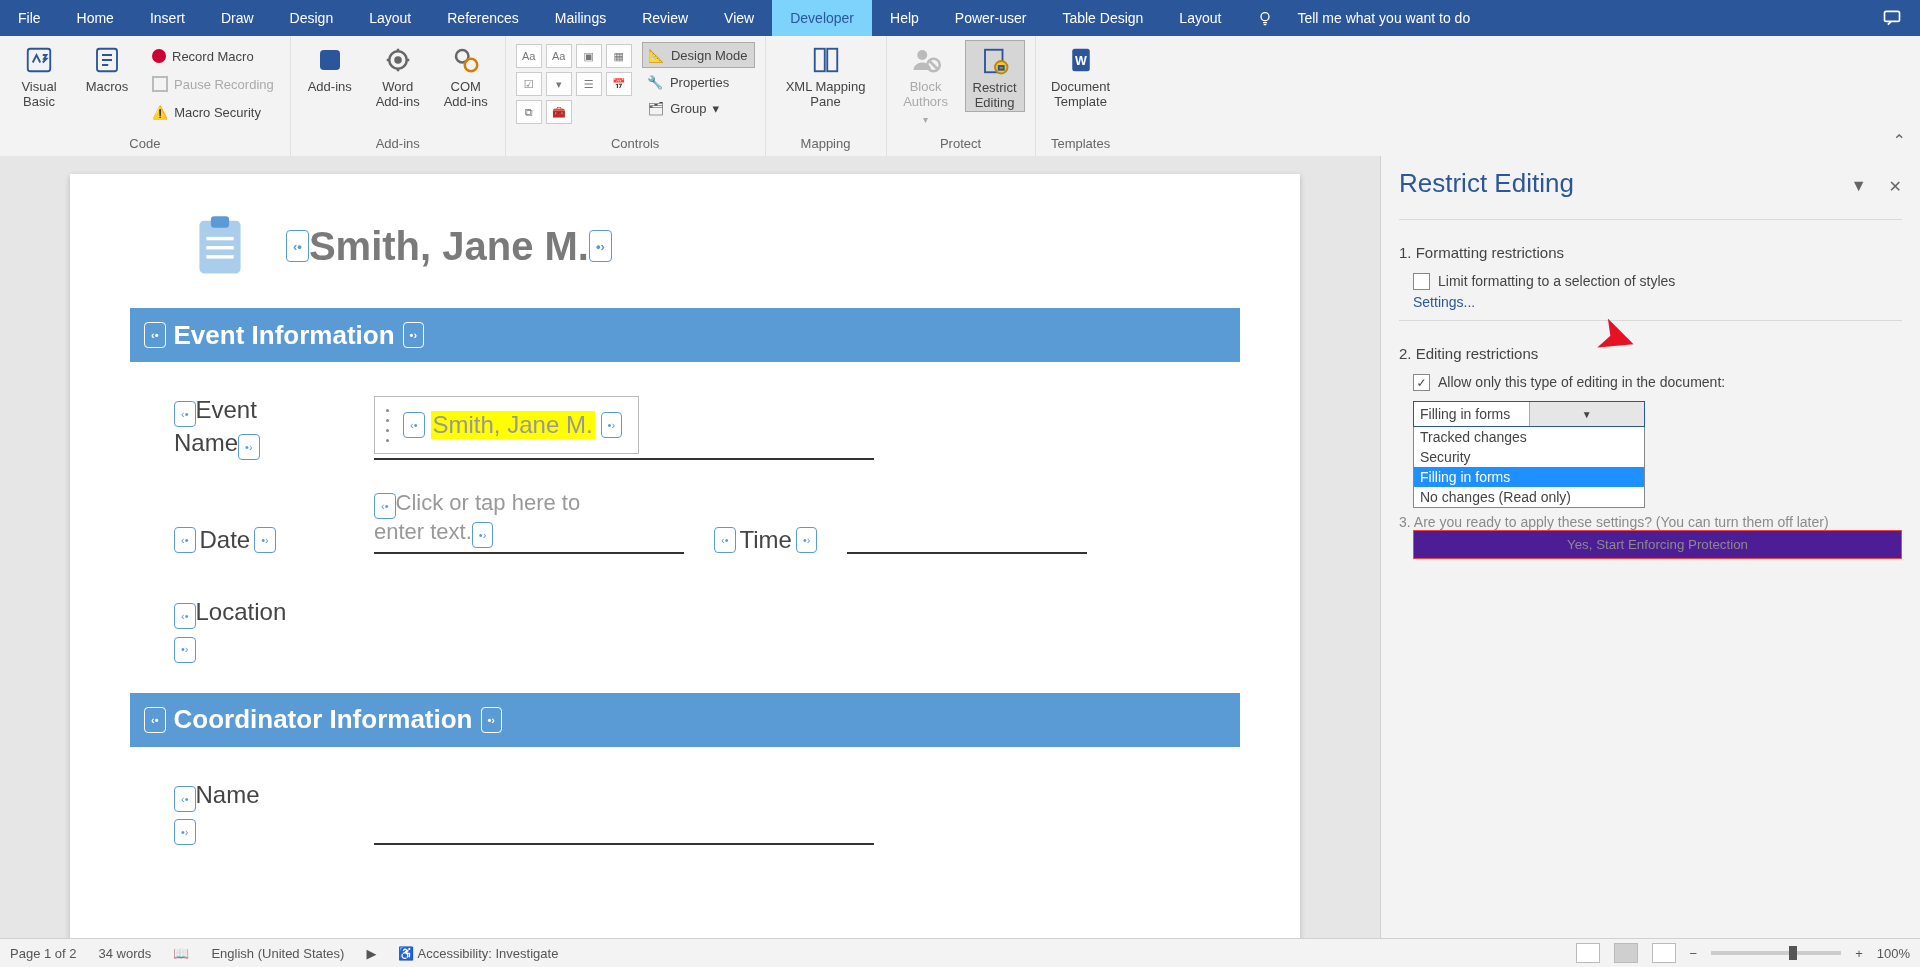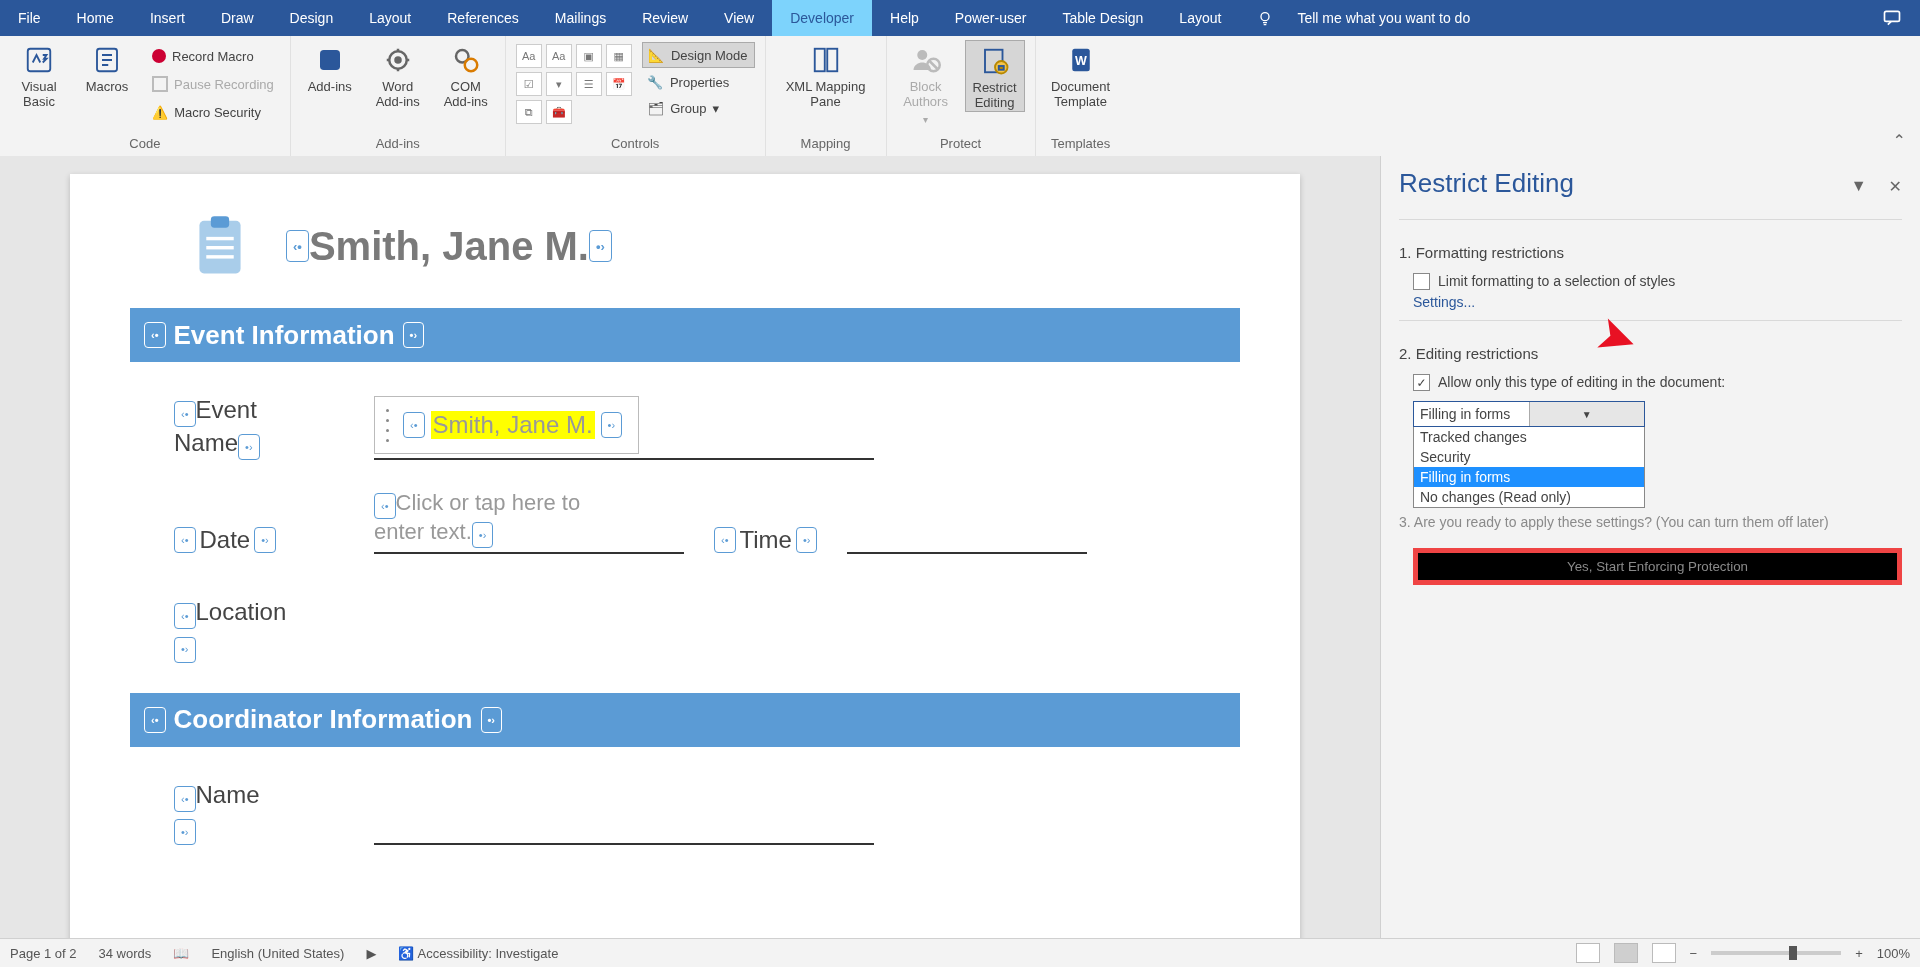--- a/index.html
+++ b/index.html
@@ -68,21 +68,21 @@
   .sidepane .chk { width:15px; height:15px; border:1px solid #888; display:inline-flex; align-items:center; justify-content:center; background:#fff; font-size:12px; color:#444; }
   .sidepane hr { border:none; border-top:1px solid #d9d9d9; margin:10px 0; }
   .sidepane a.link { color:#2b579a; text-decoration:none; margin-left:14px; }
   .sidepane .combo { margin:6px 0 0 14px; width:230px; border:1px solid #2b579a; background:#fff; display:flex; align-items:center; height:24px; }
   .sidepane .combo span { flex:1; padding:0 6px; }
   .sidepane .combo .arrow { width:22px; height:100%; background:#e6e6e6; border-left:1px solid #aaa; display:flex; align-items:center; justify-content:center; font-size:10px; }
   .sidepane .drop { margin-left:14px; width:230px; background:#fff; border:1px solid #888; border-top:none; }
   .sidepane .drop .opt { padding:2px 6px; }
   .sidepane .drop .opt.sel { background:#1e90ff; color:#fff; }
   .sidepane .muted { color:#8a8a8a; }
-  .sidepane button.primary { margin:18px 0 0 14px; padding:6px 14px; border:5px solid #ef4444; background:#000000; color:#8a8a8a; }
+  .sidepane button.primary { margin:0 0 0 14px; padding:6px 14px; border:1px solid #ef4444; background:#4c1d95; color:#8a8a8a; }
   .arrow-annot { position:absolute; color:#e81123; font-size:44px; font-weight:900; transform:rotate(20deg); }
 
   
   .statusbar { position:absolute; bottom:0; left:0; right:0; height:28px; background:#f3f3f3; border-top:1px solid #d0d0d0; display:flex; align-items:center; font-size:13px; color:#555; padding:0 10px; gap:22px; }
   .statusbar .right { margin-left:auto; display:flex; align-items:center; gap:14px; }
   .view-btn { width:22px; height:18px; border:1px solid #bbb; background:#fff; }
   .view-btn.active { background:#cfcfcf; }
   .zoom-track { width:130px; height:4px; background:#ccc; position:relative; }
   .zoom-track .thumb { position:absolute; top:-5px; left:78px; width:8px; height:14px; background:#555; }
 </style>

